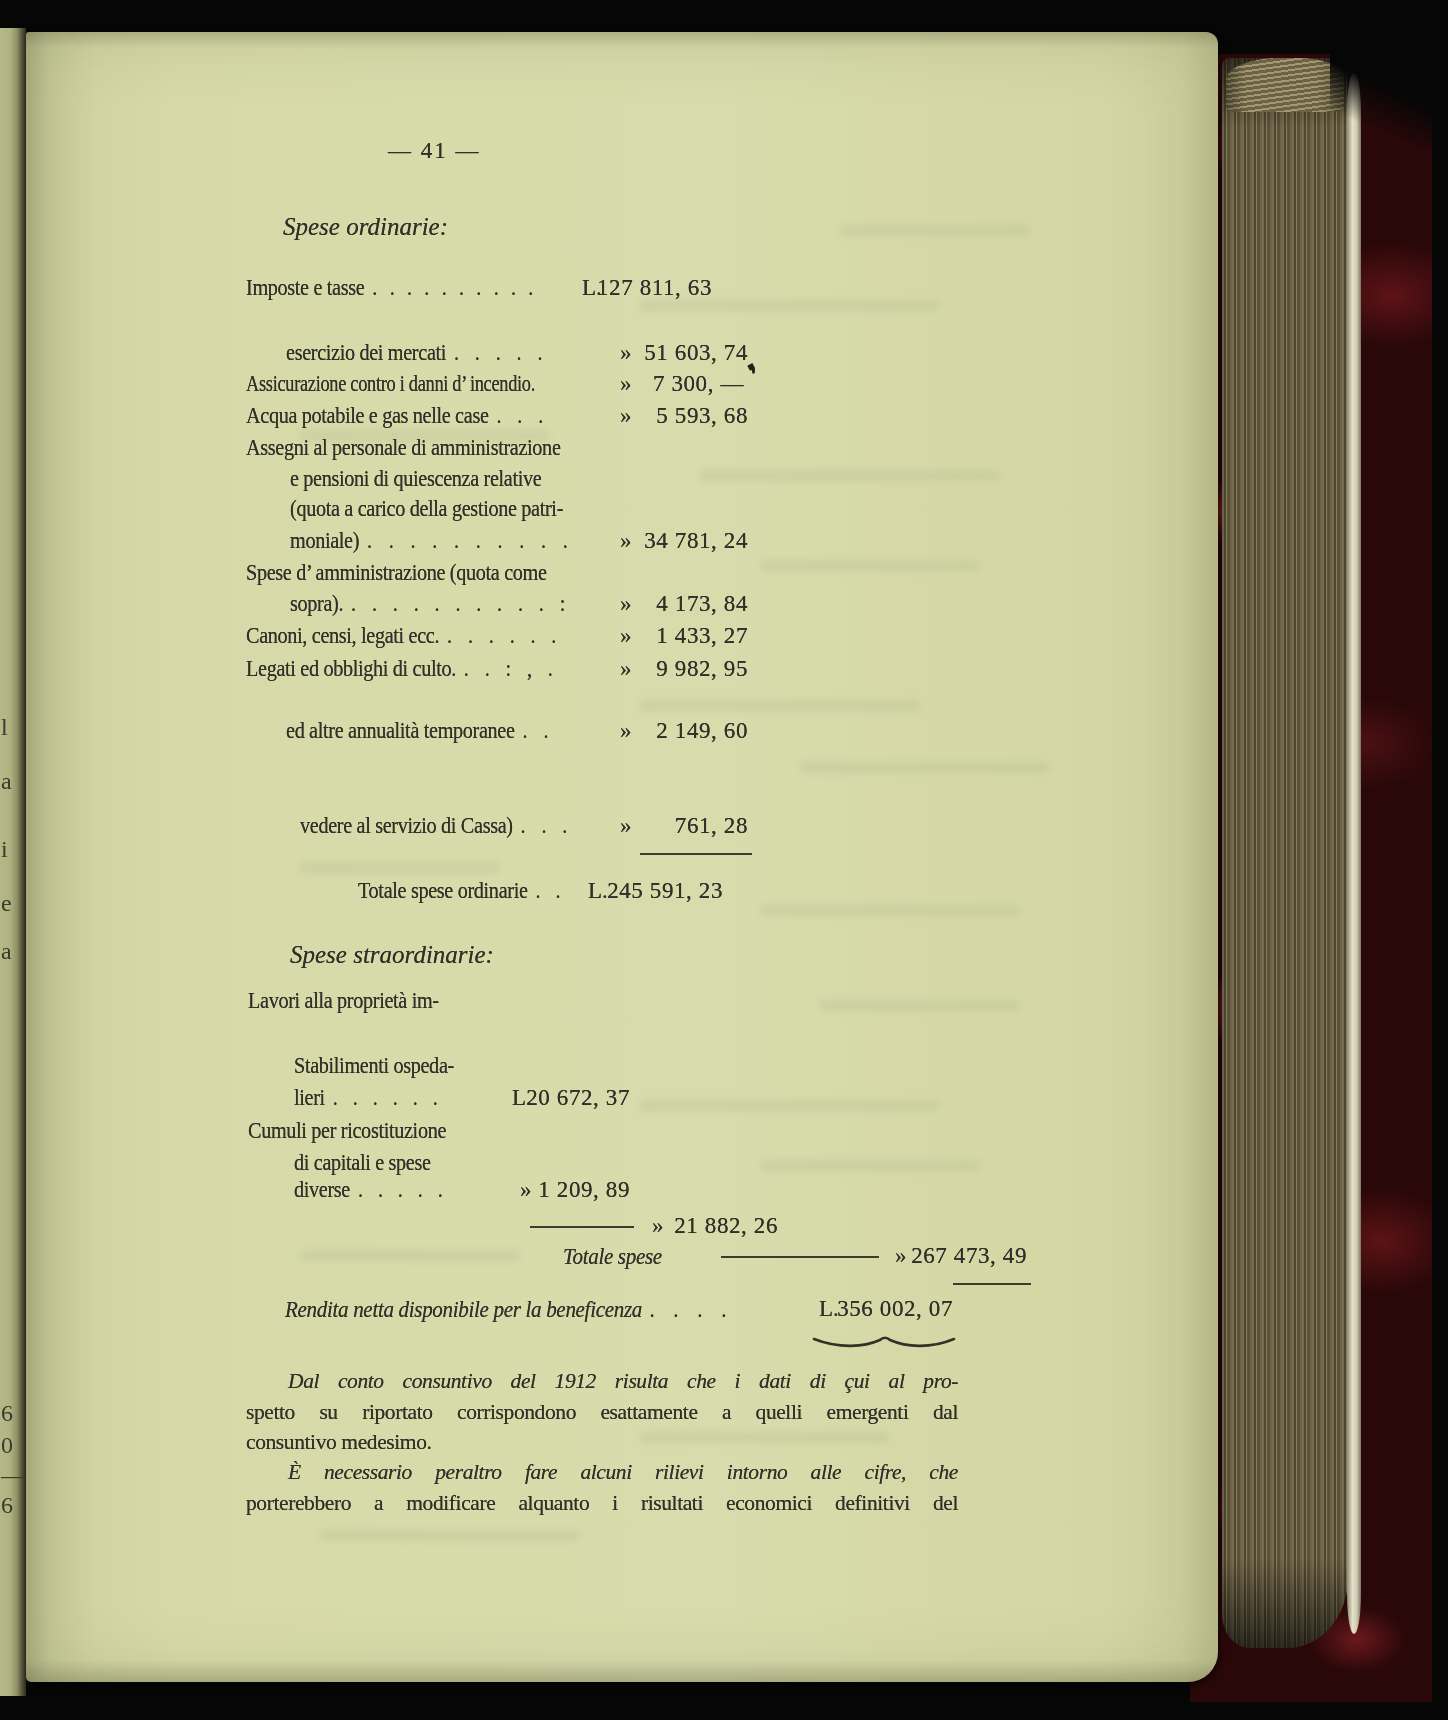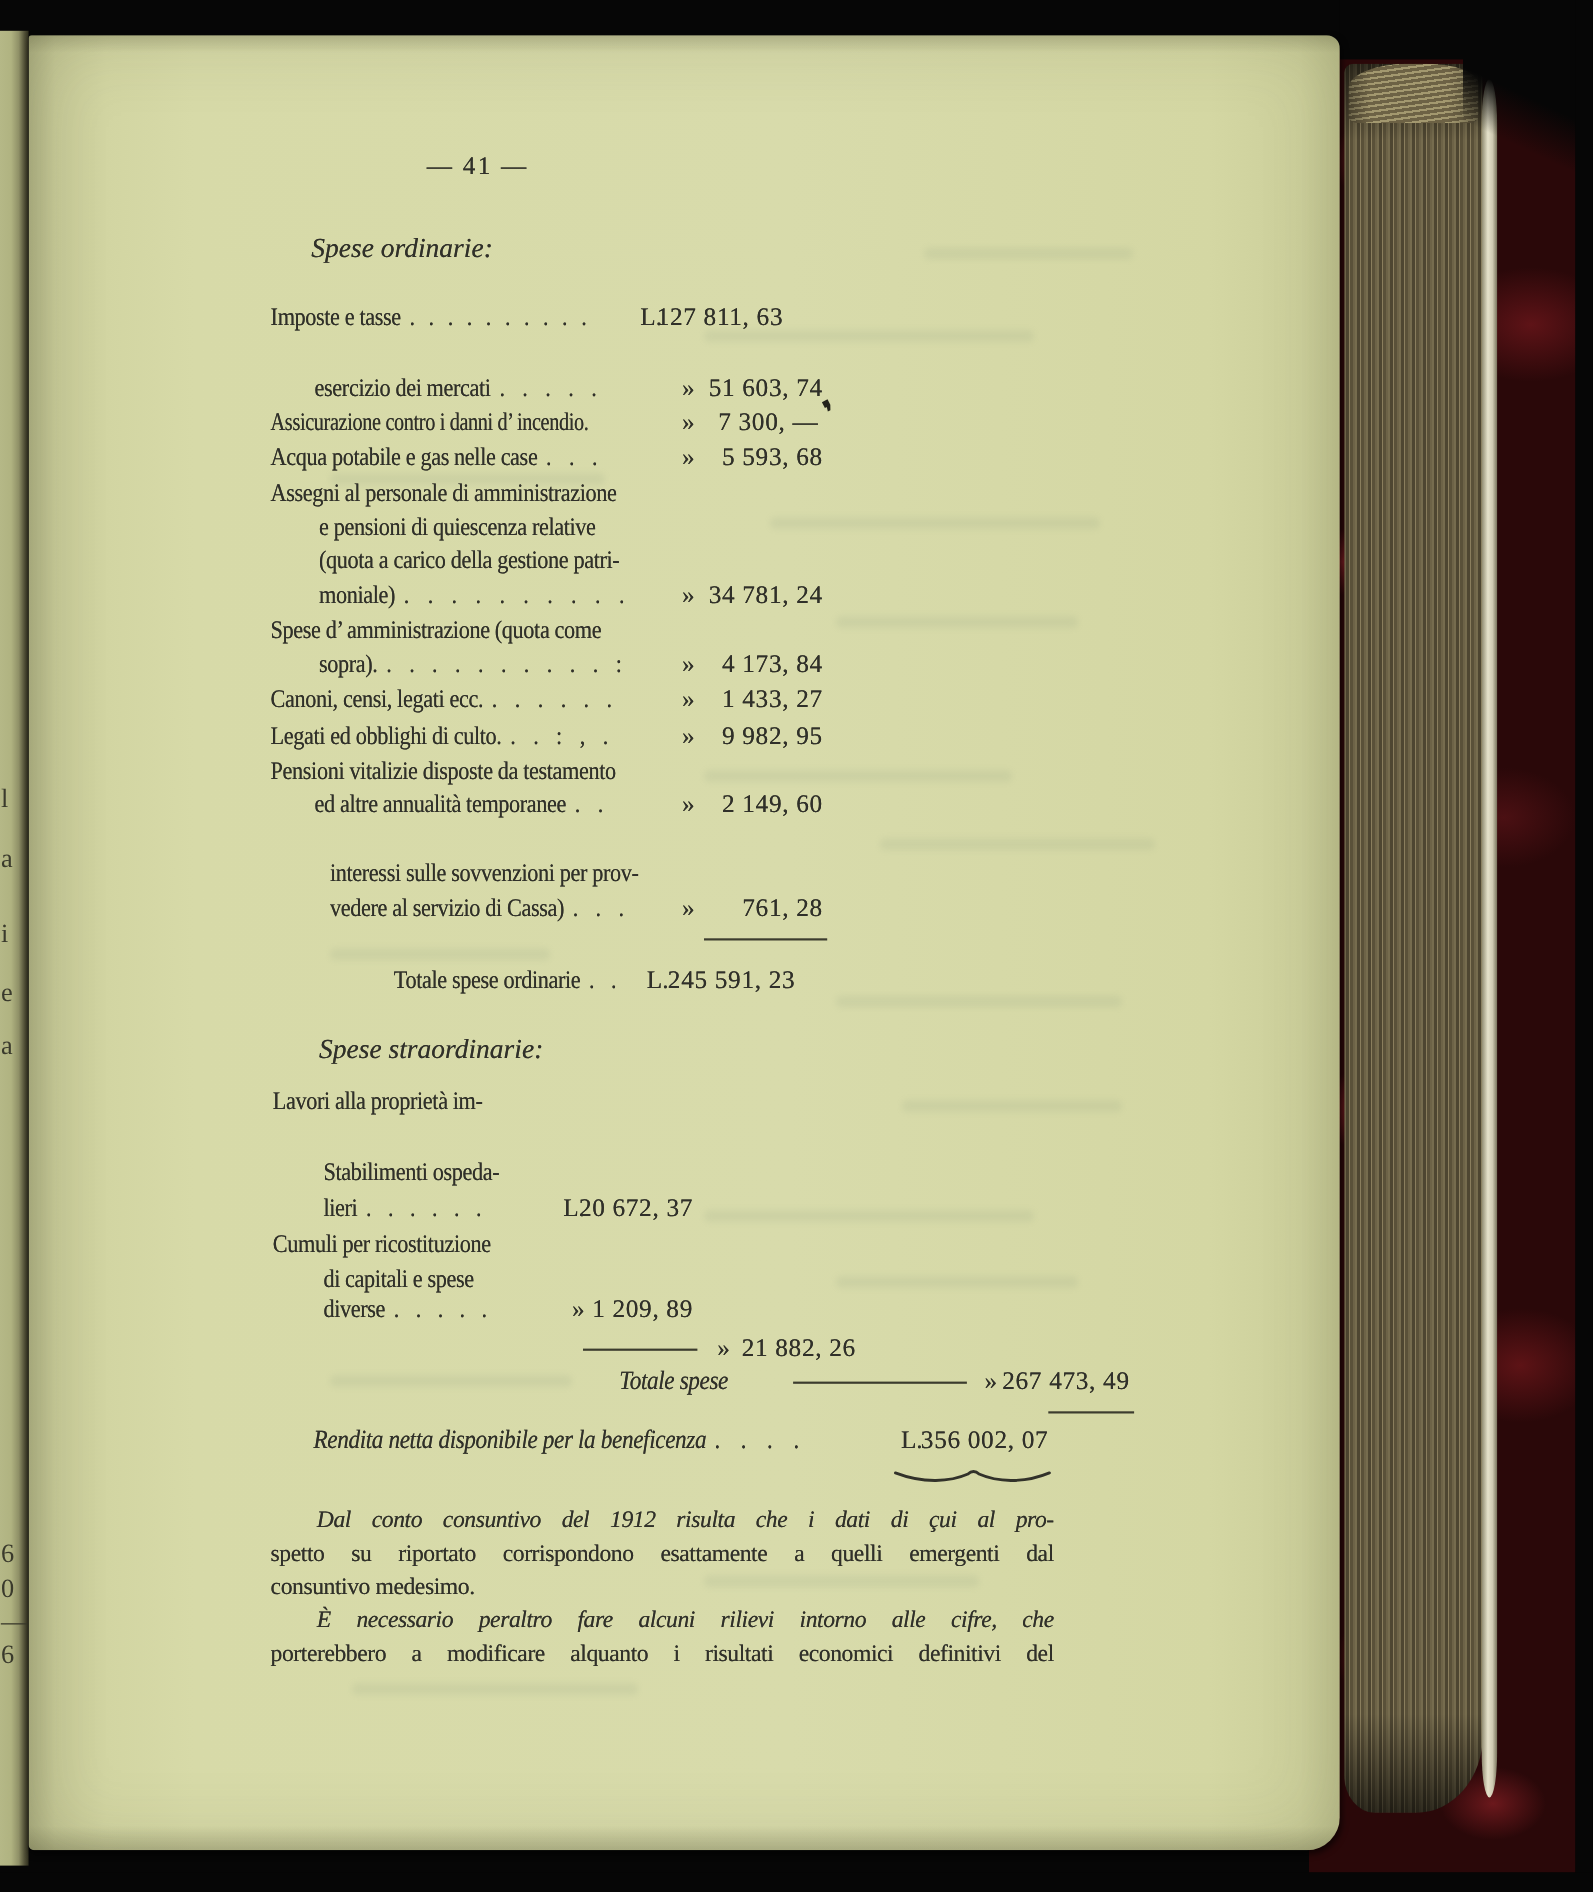--- a/index.html
+++ b/index.html
@@ -170,30 +170,24 @@
   <div class="row" style="top:621px">
     <span class="lbl"><span>Canoni, censi, legati ecc.</span><span class="dots" style="word-spacing:13px">. . . . . .</span></span>
     <span class="cur" style="left:374px">»</span>
     <span class="amt">1 433, 27</span>
   </div>
   <div class="row" style="top:654px">
     <span class="lbl"><span>Legati ed obblighi di culto.</span><span class="dots" style="word-spacing:13px">. . : , .</span></span>
     <span class="cur" style="left:374px">»</span>
     <span class="amt">9 982, 95</span>
   </div>
-  <div class="row" style="top:686px">
-    <span class="lbl"><span>Pensioni vitalizie disposte da testamento</span></span>
-  </div>
   <div class="row" style="top:716px">
     <span class="lbl" style="left:40px"><span>ed altre annualità temporanee</span><span class="dots" style="word-spacing:13px">. .</span></span>
     <span class="cur" style="left:374px">»</span>
     <span class="amt">2 149, 60</span>
-  </div>
-  <div class="row" style="top:779px">
-    <span class="lbl" style="left:54px"><span>interessi sulle sovvenzioni per prov-</span></span>
   </div>
   <div class="row" style="top:811px">
     <span class="lbl" style="left:54px"><span>vedere al servizio di Cassa)</span><span class="dots" style="word-spacing:13px">. . .</span></span>
     <span class="cur" style="left:374px">»</span>
     <span class="amt">761, 28</span>
   </div>
 
   <div class="rule" style="left:640px;top:853px;width:112px"></div>
 
   <div class="row" style="left:358px;top:876px;width:365px">

